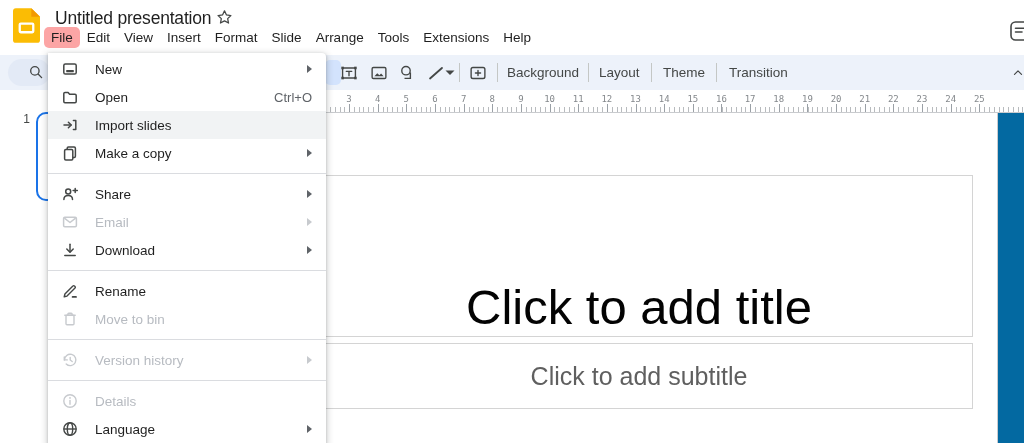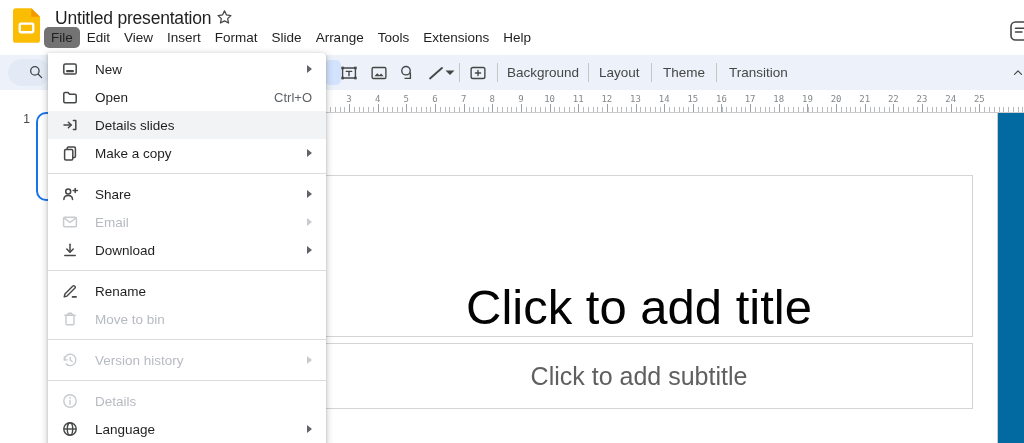--- a/index.html
+++ b/index.html
@@ -9,21 +9,21 @@
 
   
   .topbar { position:absolute; left:0; top:0; width:1024px; height:55px; background:#fff; }
   .logo { position:absolute; left:13px; top:8px; width:27px; height:35px; }
   .doc-title { position:absolute; left:55px; top:8px; font-size:17.5px; letter-spacing:-0.2px; color:#1f1f1f; white-space:nowrap; }
   .star { position:absolute; left:215px; top:8px; width:19px; height:19px; color:#444746; }
   .panel-icon { position:absolute; right:-8px; top:19px; width:24px; height:24px; color:#444746; }
 
   .menubar { position:absolute; left:44px; top:27px; display:flex; align-items:center; }
   .mb { font-size:13.5px; color:#1f1f1f; padding:3px 7px; border-radius:5px; white-space:nowrap; }
-  .mb.active { background:#737373; }
+  .mb.active { background:#fca5a5; }
 
   
   .toolbar { position:absolute; left:0; top:55px; width:1024px; height:35px; background:#edf2fa; }
   .search-pill { position:absolute; left:8px; top:4px; width:42px; height:27px; border-radius:14px; background:#e3eaf6; }
   .search-icon { position:absolute; left:27px; top:8px; width:18px; height:18px; color:#444746; }
   .tool-sliver { position:absolute; left:325px; top:5px; width:16px; height:25px; background:#d3e3fd; border-radius:5px; }
   .tbi { position:absolute; top:4px; width:27px; height:27px; display:flex; align-items:center; justify-content:center; color:#444746; border-radius:4px; }
   .vsep { position:absolute; top:8px; width:1px; height:19px; background:#c4c7c5; }
   .tbt { position:absolute; top:4px; height:27px; line-height:27px; font-size:13.5px; font-weight:500; color:#444746; padding:0 6px; border-radius:4px; white-space:nowrap; }
   .collapse-btn { position:absolute; left:1004px; top:4px; width:27px; height:27px; color:#444746; display:flex; align-items:center; justify-content:center; }
@@ -268,21 +268,21 @@
     </div>
 
     <div class="mrow hovered">
       <span class="micon">
         <svg width="18" height="18" viewBox="0 0 18 18" fill="none" stroke="currentColor" stroke-width="1.5" stroke-linecap="round" stroke-linejoin="round">
           <path d="M3 9h7"></path>
             <path d="M7.4 6.2L10.2 9l-2.8 2.8"></path>
             <path d="M12.4 4.6h2.4v8.8h-2.4"></path>
         </svg>
         </span>
-      <span class="mlabel">Details slides</span>
+      <span class="mlabel">Import slides</span>
     </div>
 
     <div class="mrow">
       <span class="micon">
         <svg width="18" height="18" viewBox="0 0 18 18" fill="none" stroke="currentColor" stroke-width="1.5">
           <rect x="6.2" y="3" width="8.2" height="10.4" rx="1.2"></rect>
           <rect x="3.6" y="5.6" width="8.2" height="10.4" rx="1.2" fill="#fff"></rect>
         </svg>
         </span>
       <span class="mlabel">Make a copy</span>

